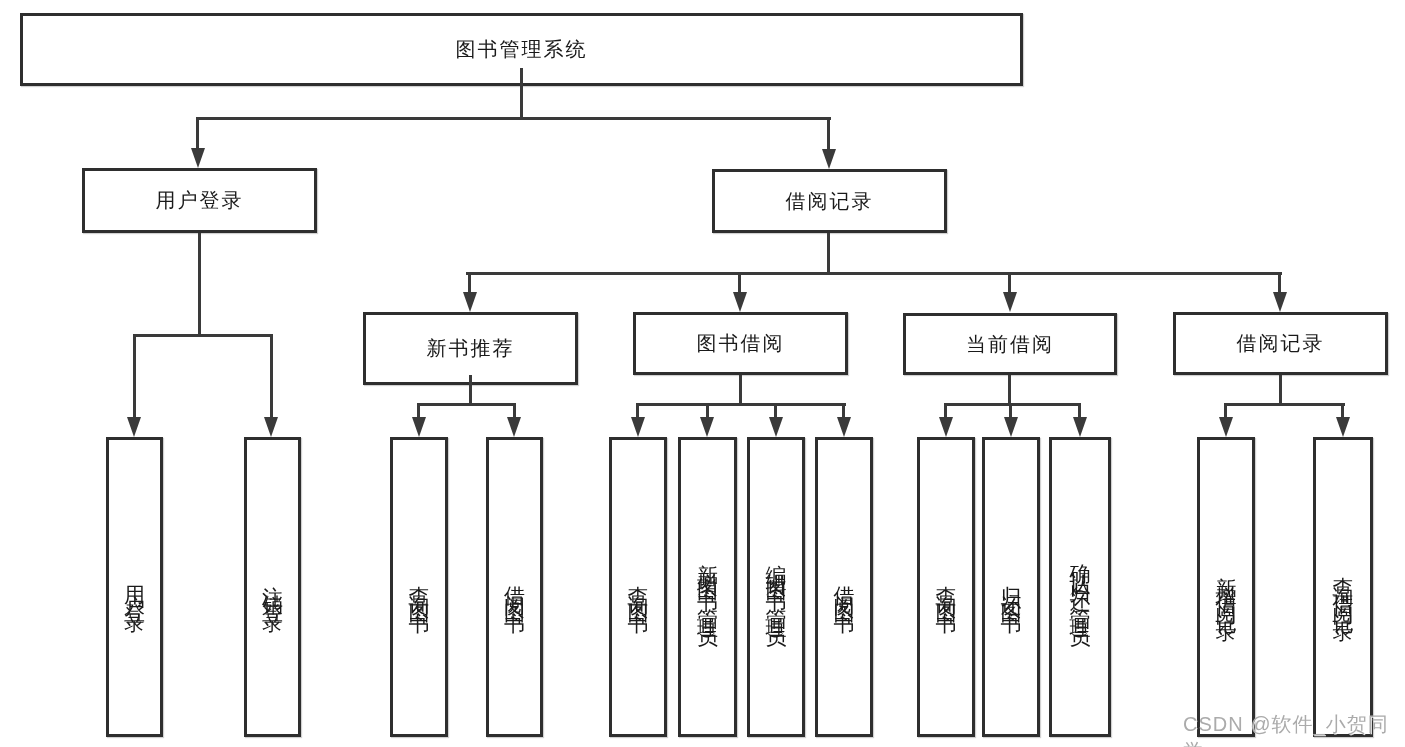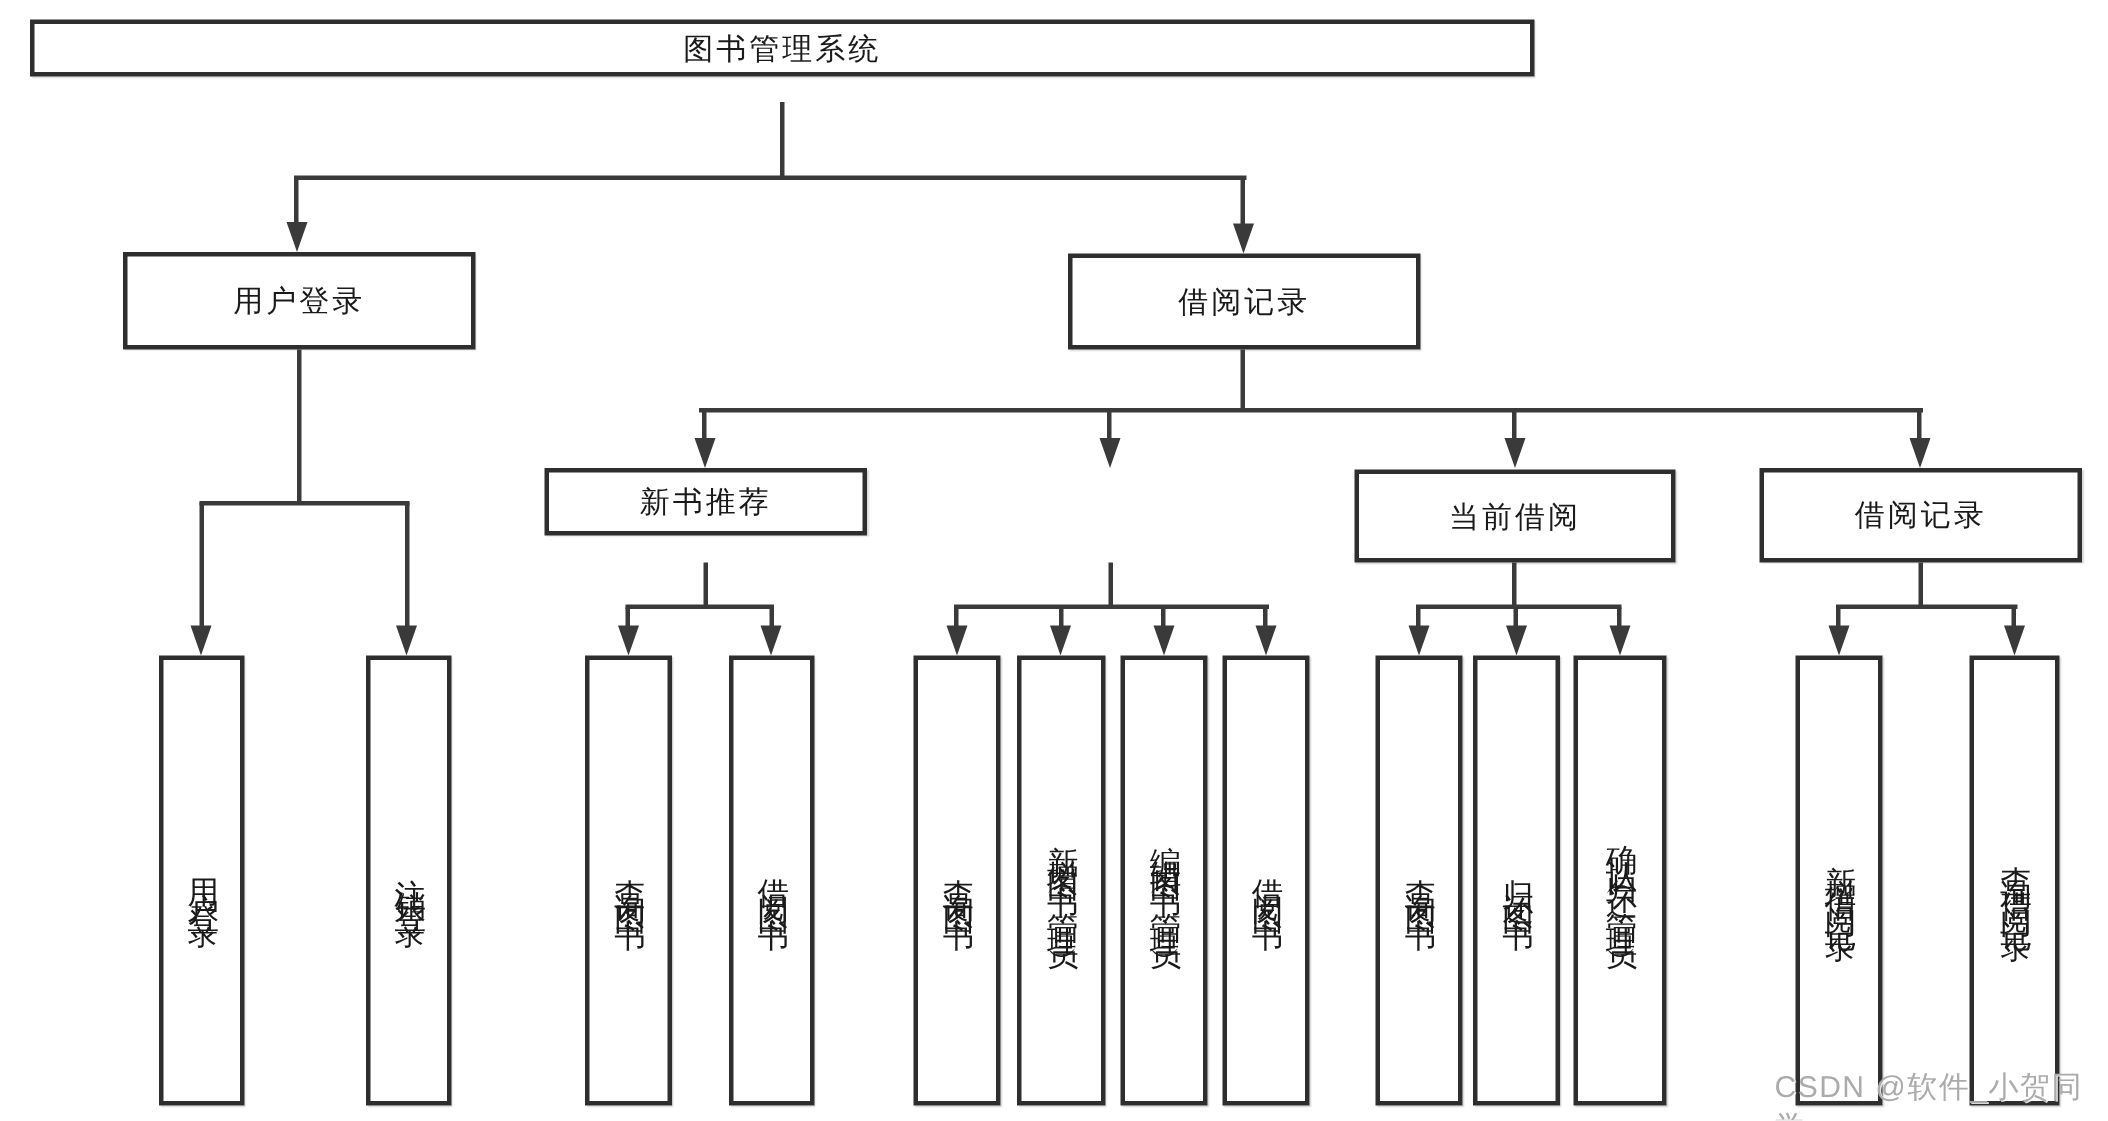--- a/index.html
+++ b/index.html
@@ -29,36 +29,39 @@
     position:absolute; left:1183px; top:711px; z-index:5;
     font-size:20px; color:#ababab; letter-spacing:1px;
     text-shadow:1px 1px 0 rgba(255,255,255,0.85);
   }
 </style>
 </head>
 <body>
 
 <div id="stage">
 
-  <div class="box" style="left:20px;top:13px;width:1003px;height:38px">
+  <div class="box" style="left:20px;top:13px;width:1003px;height:73px">
     <span>图书管理系统</span>
   </div>
 
   <div class="box" style="left:82px;top:168px;width:235px;height:65px">
     <span>用户登录</span>
   </div>
 
   <div class="box" style="left:712px;top:169px;width:235px;height:64px">
     <span>借阅记录</span>
   </div>
 
-  <div class="box" style="left:363px;top:312px;width:215px;height:45px">
+  <div class="box" style="left:363px;top:312px;width:215px;height:73px">
     <span>新书推荐</span>
   </div>
 
+  <div class="box" style="left:633px;top:312px;width:215px;height:63px">
+    <span>图书借阅</span>
+  </div>
 
   <div class="box" style="left:1173px;top:312px;width:215px;height:63px">
     <span>借阅记录</span>
   </div>
 
   <div class="box" style="left:903px;top:313px;width:214px;height:62px">
     <span>当前借阅</span>
   </div>
 
   <div class="box leaf" style="left:106px;width:57px">

